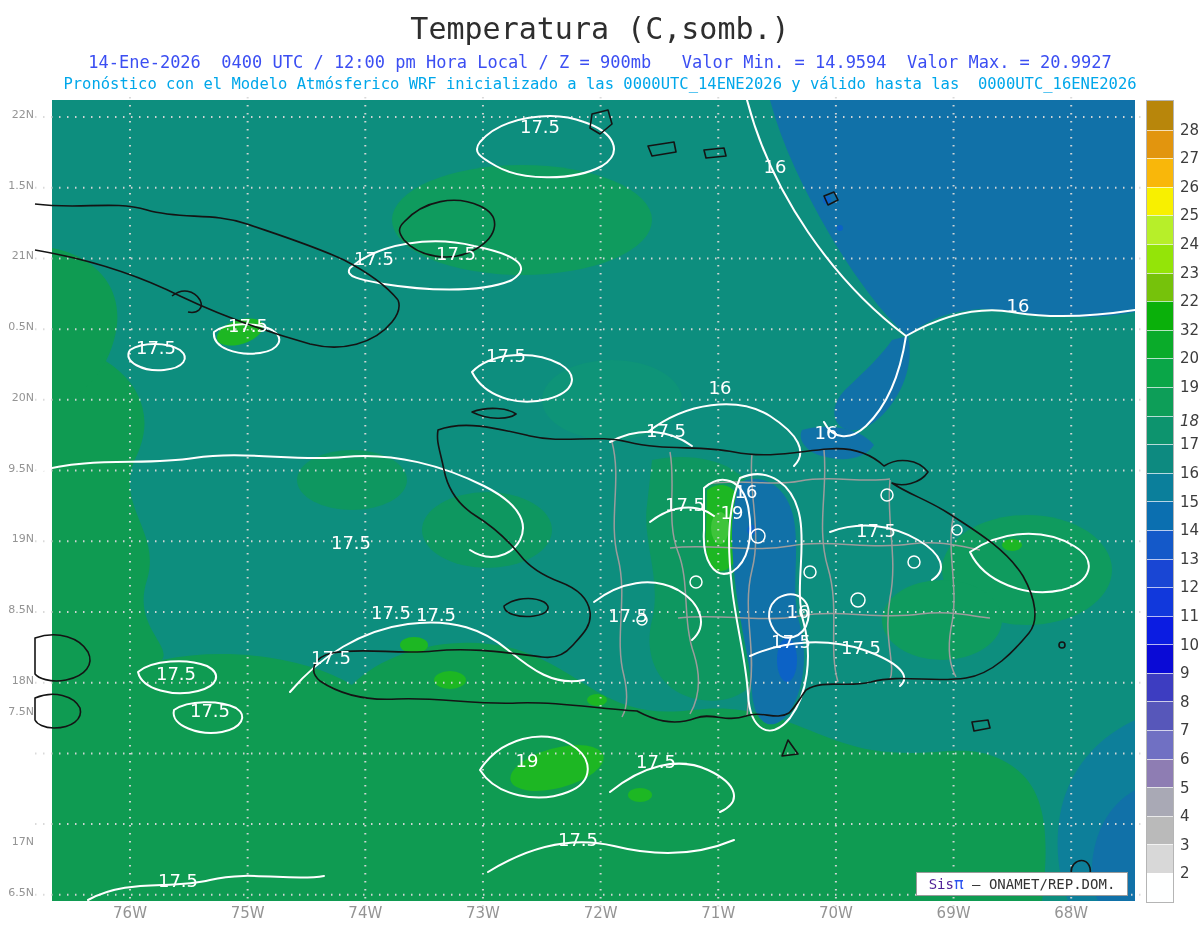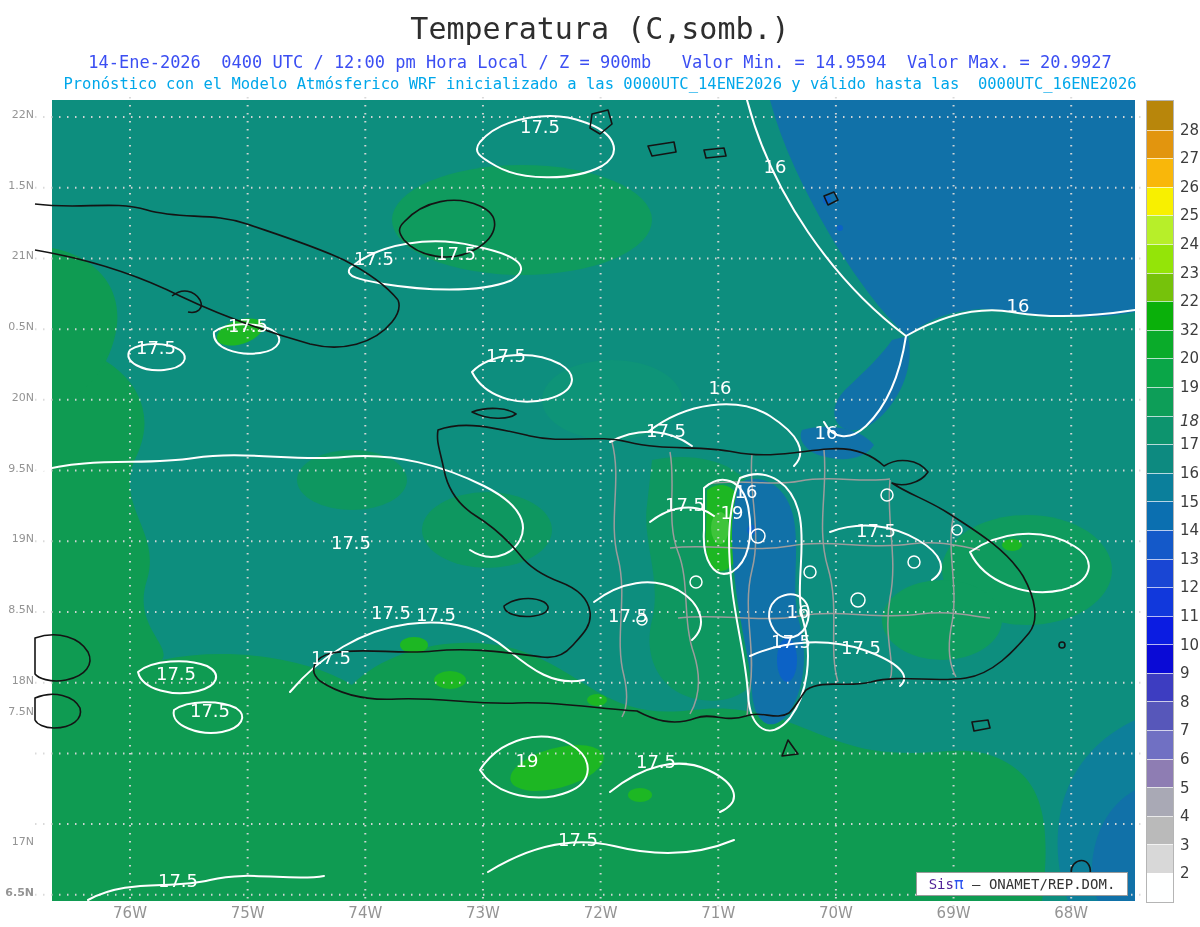--- a/index.html
+++ b/index.html
@@ -206,21 +206,21 @@
     <span class="ytick" style="top: 178.71px;">1.5N</span>
     <span class="ytick" style="top: 249.42px;">21N</span>
     <span class="ytick" style="top: 320.13px;">0.5N</span>
     <span class="ytick" style="top: 390.84px;">20N</span>
     <span class="ytick" style="top: 461.55px;">9.5N</span>
     <span class="ytick" style="top: 532.26px;">19N</span>
     <span class="ytick" style="top: 602.97px;">8.5N</span>
     <span class="ytick" style="top: 673.68px;">18N</span>
     <span class="ytick" style="top: 705px;">7.5N</span>
     <span class="ytick" style="top: 815.1px; margin-top: 20px;">17N</span>
-    <span class="ytick" style="top: 885.81px; font-weight: bold;">6.5N</span>
+    <span class="ytick" style="top: 885.81px;">6.5N</span>
   </div>
 <div id="x-axis">
     <span class="xtick" style="left: 130px;">76W</span>
     <span class="xtick" style="left: 247.65px;">75W</span>
     <span class="xtick" style="left: 365.3px;">74W</span>
     <span class="xtick" style="left: 482.95px;">73W</span>
     <span class="xtick" style="left: 600.6px;">72W</span>
     <span class="xtick" style="left: 718.25px;">71W</span>
     <span class="xtick" style="left: 835.9px;">70W</span>
     <span class="xtick" style="left: 953.55px;">69W</span>

